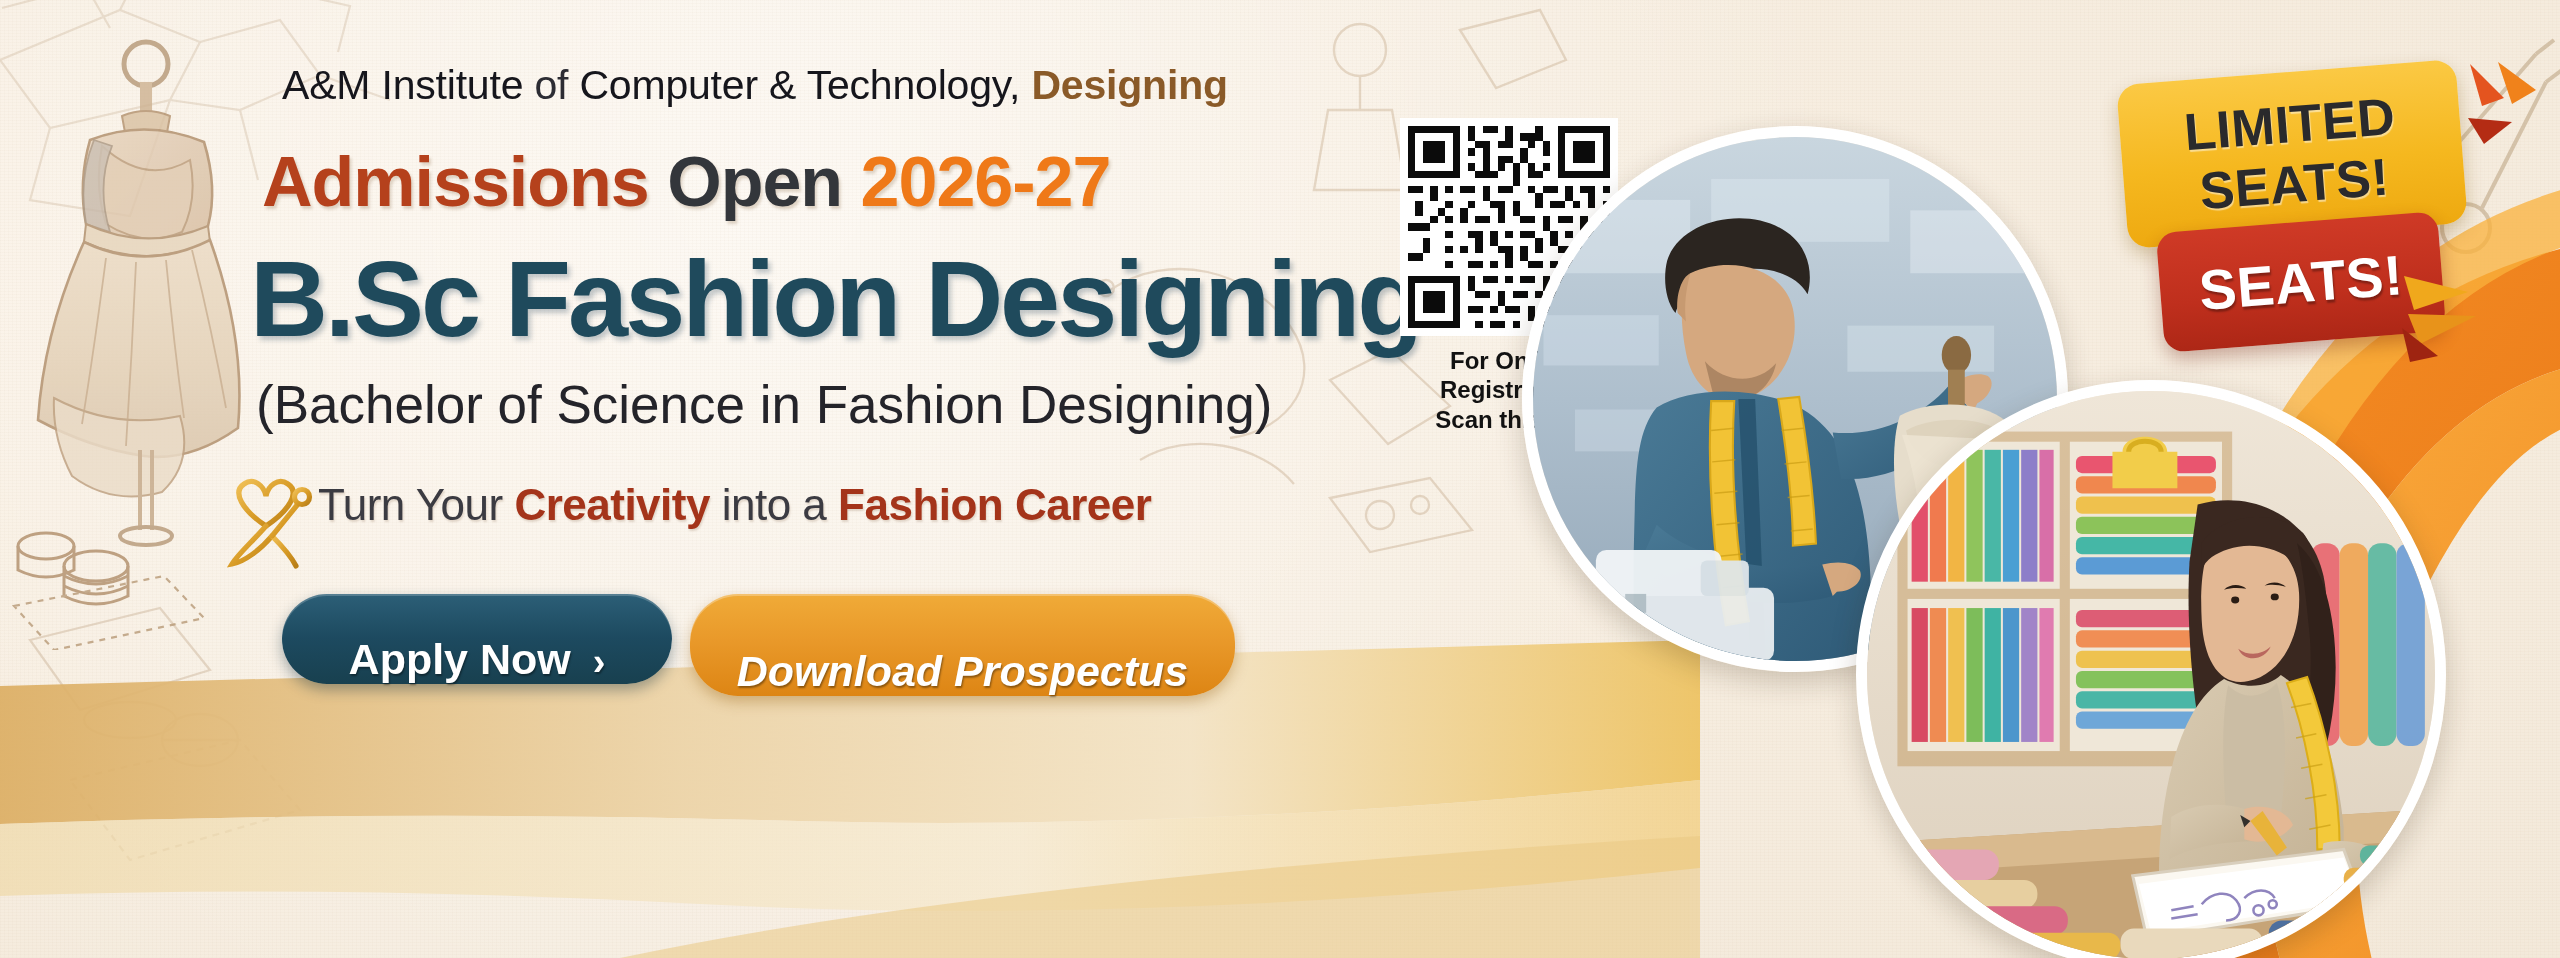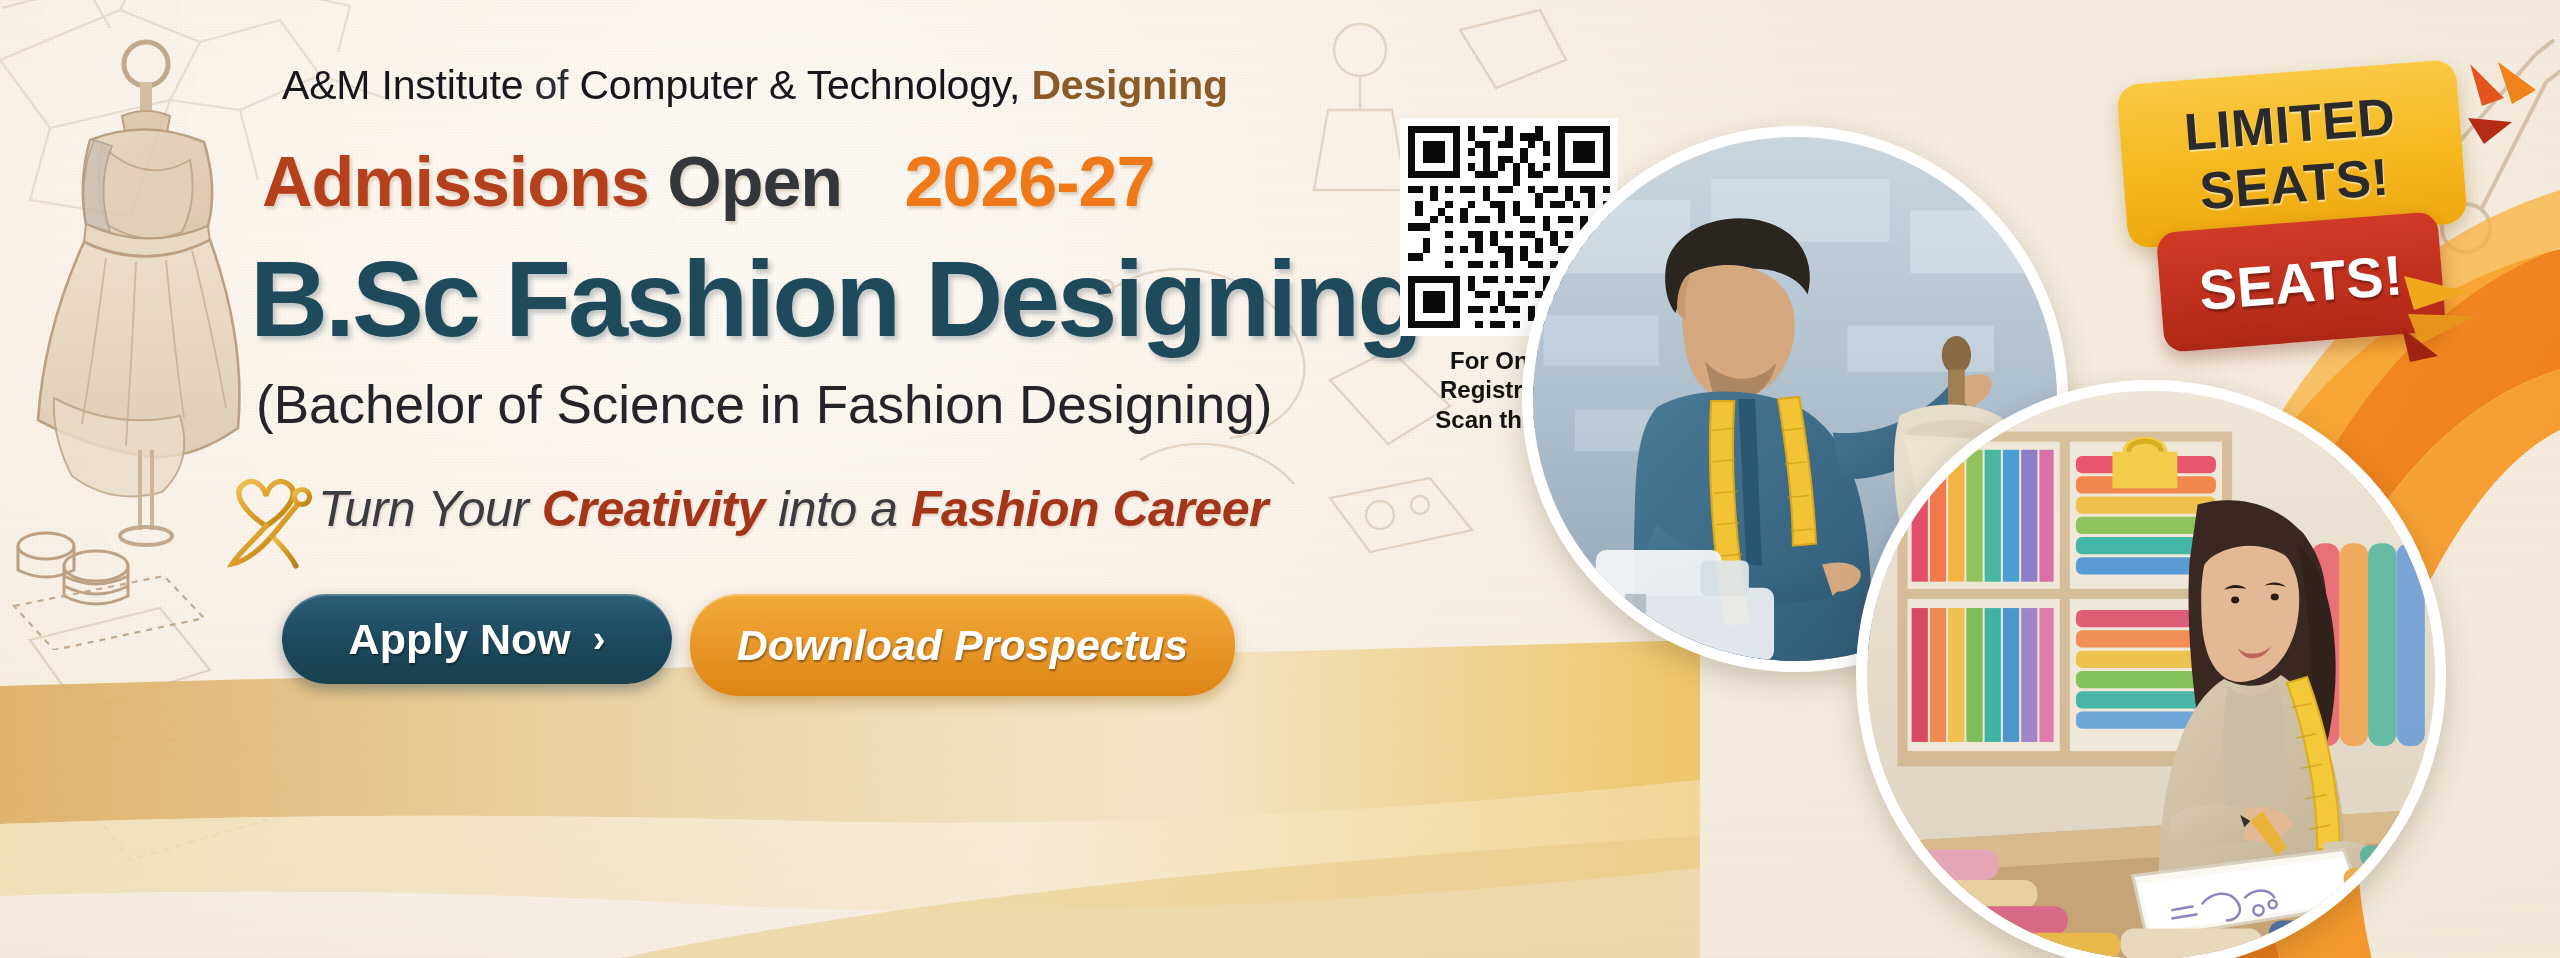--- a/index.html
+++ b/index.html
@@ -53,48 +53,47 @@
   .inst-name .b{font-weight:400;color:#16161c;}
   .inst-name .city{color:#8a5a28;font-weight:600;}
 
   .adm-line{
     position:absolute;left:262px;top:142px;
     font-size:70px;font-weight:700;white-space:nowrap;letter-spacing:-1px;
     text-shadow:2px 3px 3px rgba(120,80,40,.22);
   }
   .adm-line .adm{color:#b5411c;}
   .adm-line .open{color:#33363b;}
-  .adm-line .yr{color:#ef7918;margin-left:44px;}
+  .adm-line .yr{color:#ef7918;}
 
   .course{
     position:absolute;left:250px;top:236px;
     font-size:108px;font-weight:700;letter-spacing:-3px;white-space:nowrap;
     color:#1f4a5c;
     text-shadow:3px 4px 5px rgba(40,70,90,.28);
   }
 
   .course-sub{
     position:absolute;left:256px;top:374px;
     font-size:53px;font-weight:400;color:#24242a;white-space:nowrap;
   }
 
   .tagline{
     position:absolute;left:318px;top:480px;
-    font-size:50px;font-weight:600;white-space:nowrap;letter-spacing:-.5px;
+    font-size:44px;font-weight:600;white-space:nowrap;letter-spacing:-.5px;
     text-shadow:1px 2px 2px rgba(110,70,40,.18);
-    font-style:italic;
   }
   .tagline .grey{color:#3b3b42;font-weight:500;}
   .tagline .red{color:#a4341a;font-weight:700;}
 
   .needle-icon{position:absolute;left:222px;top:470px;width:96px;height:104px;}
 
   
   .btn{
-    position:absolute;display:flex;align-items:center;justify-content:center;
+    position:absolute;display:flex;align-items:flex-end;justify-content:center;
     border-radius:48px;color:#ffffff;font-weight:700;white-space:nowrap;
     cursor:pointer;user-select:none;
     text-shadow:1px 2px 2px rgba(0,0,0,.38);
   }
   .btn-apply{
     left:282px;top:594px;width:390px;height:90px;font-size:43px;
     background:linear-gradient(180deg,#2c5f77 0%,#1d4a60 48%,#18404f 100%);
     box-shadow:0 6px 14px rgba(20,50,65,.38),inset 0 2px 0 rgba(255,255,255,.2);
   }
   .btn-apply .chev{margin-left:22px;font-size:38px;font-weight:700;}

